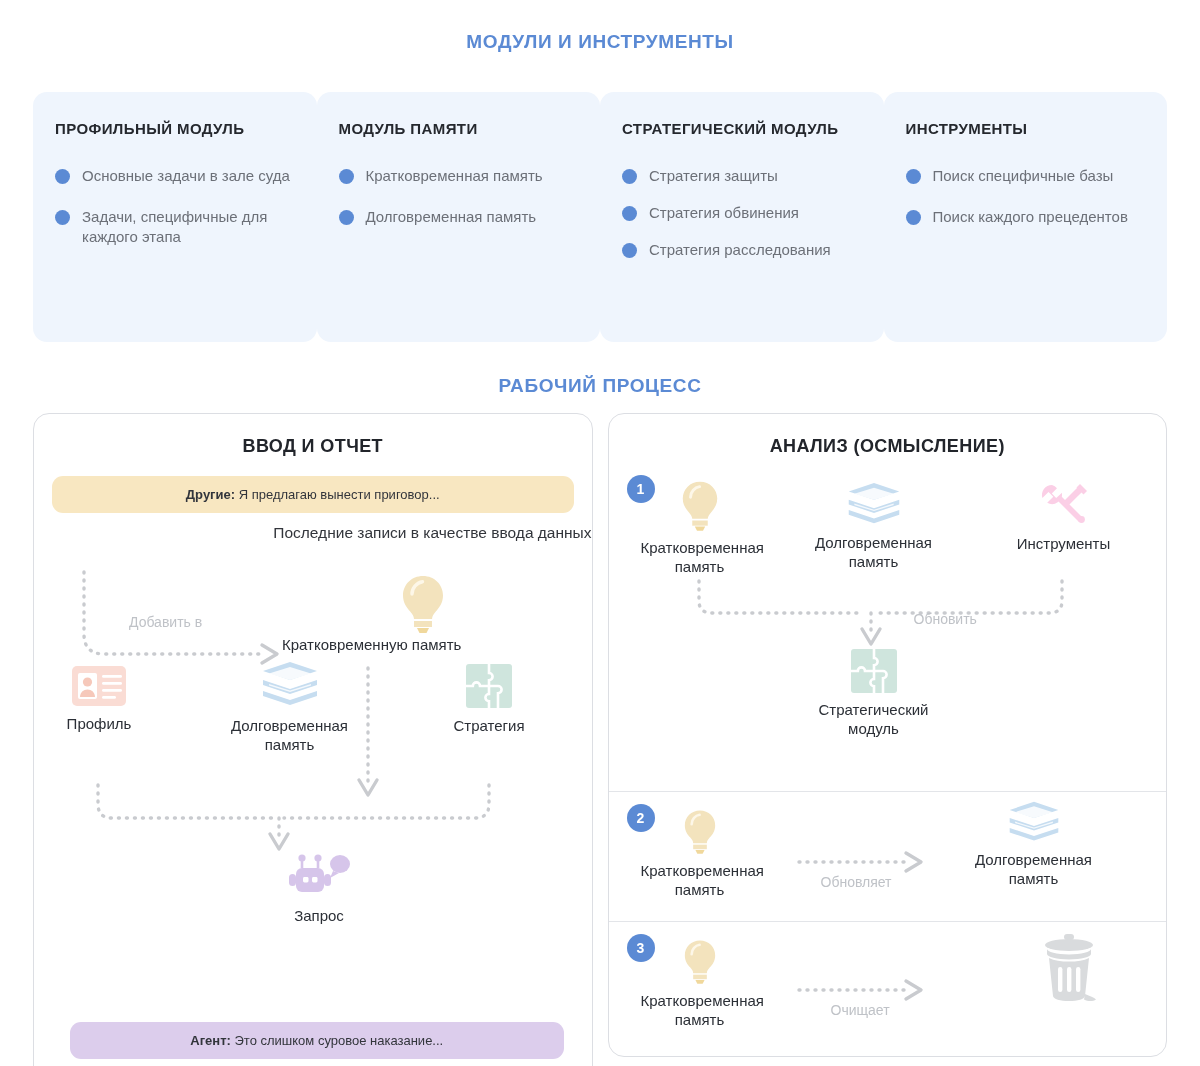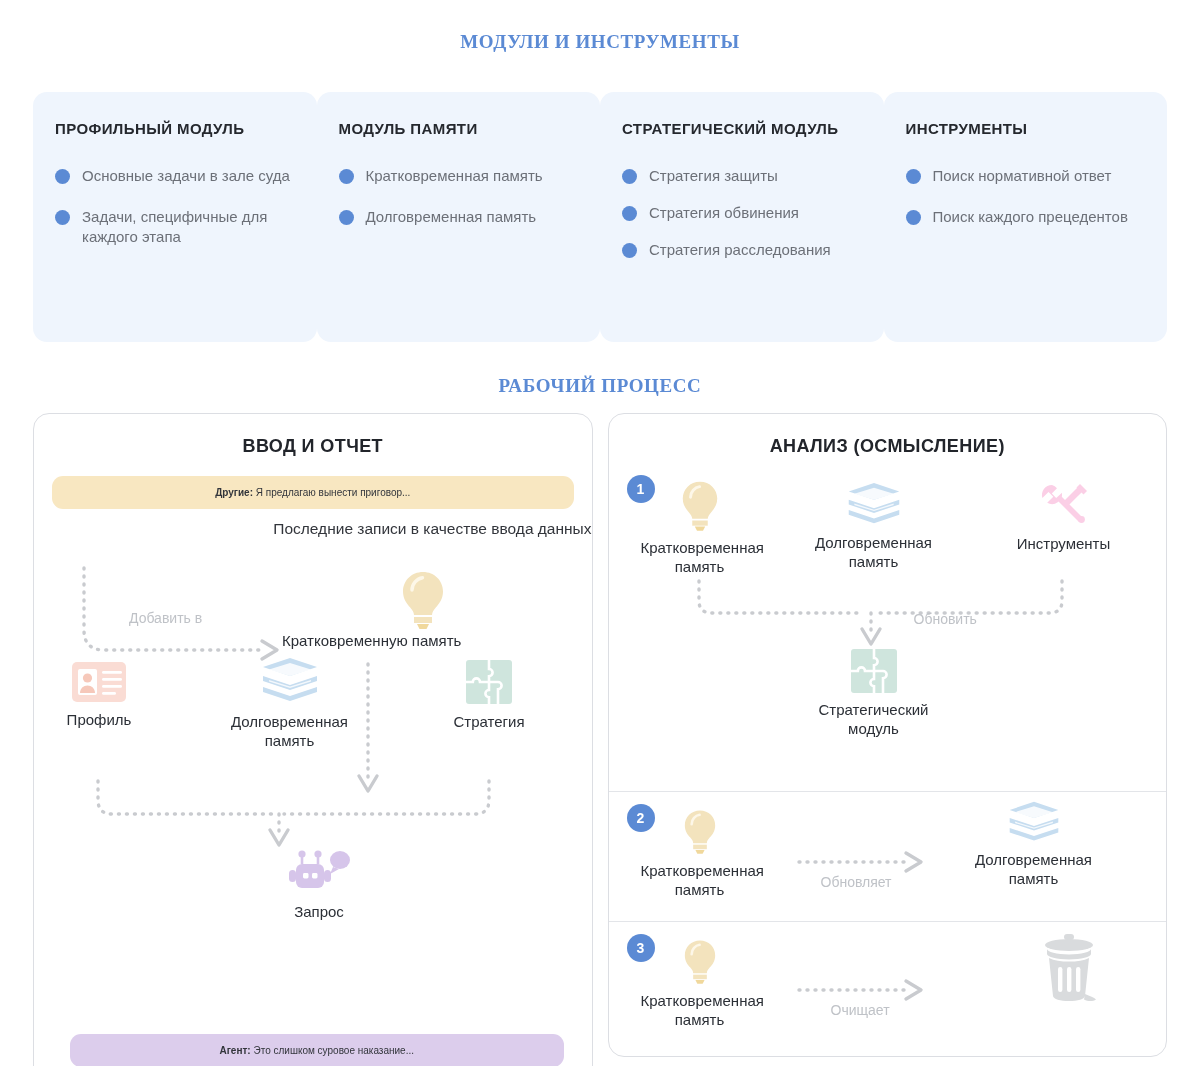--- a/index.html
+++ b/index.html
@@ -13,21 +13,20 @@
     position: relative;
   }
 
   
   .section-title {
     text-align: center;
     color: #5b8ad4;
     font-weight: bold;
     font-size: 19px;
     letter-spacing: 0.6px;
-    font-family: Liberation Serif, serif;
   }
   #title-modules { margin-top: 31px; }
   #title-workflow { margin-top: 33px; margin-bottom: 16px; }
 
   
   .cards-row {
     display: flex;
     padding: 0 33px;
     margin-top: 39px;
     align-items: stretch;
@@ -81,24 +80,24 @@
     font-size: 18px;
     font-weight: bold;
     color: #22252b;
     letter-spacing: 0.4px;
     padding: 22px 10px 8px 10px;
   }
 
   
   #panel-left { height: 712px; position: relative; }
   .chat-bubble {
-    margin: 11px 18px 0 18px;
+    margin: 11px 18px 8px 18px;
     border-radius: 11px;
     text-align: center;
-    font-size: 10px;
+    font-size: 13px;
     padding: 11px 10px;
     color: #32353b;
   }
   .chat-bubble.other { background: #f8e7c1; }
   .chat-bubble.agent { background: #dccdec; }
   .chat-bubble b { font-weight: bold; }
   .caption {
     text-align: right;
     font-size: 15.5px;
     color: #32353b;
@@ -196,21 +195,21 @@
         <span class="bullet-text">Стратегия расследования</span>
       </div>
     </div>
   </div>
 
   <div class="module-card">
     <div class="module-card-title">ИНСТРУМЕНТЫ</div>
     <div class="bullets" style="margin-top:22px">
       <div class="bullet-row">
         <span class="bullet-dot"></span>
-        <span class="bullet-text">Поиск нормативной ответ</span>
+        <span class="bullet-text">Поиск специфичные базы</span>
       </div>
       <div class="bullet-row">
         <span class="bullet-dot"></span>
         <span class="bullet-text">Поиск каждого прецедентов</span>
       </div>
     </div>
   </div>
 
 </div>
 

